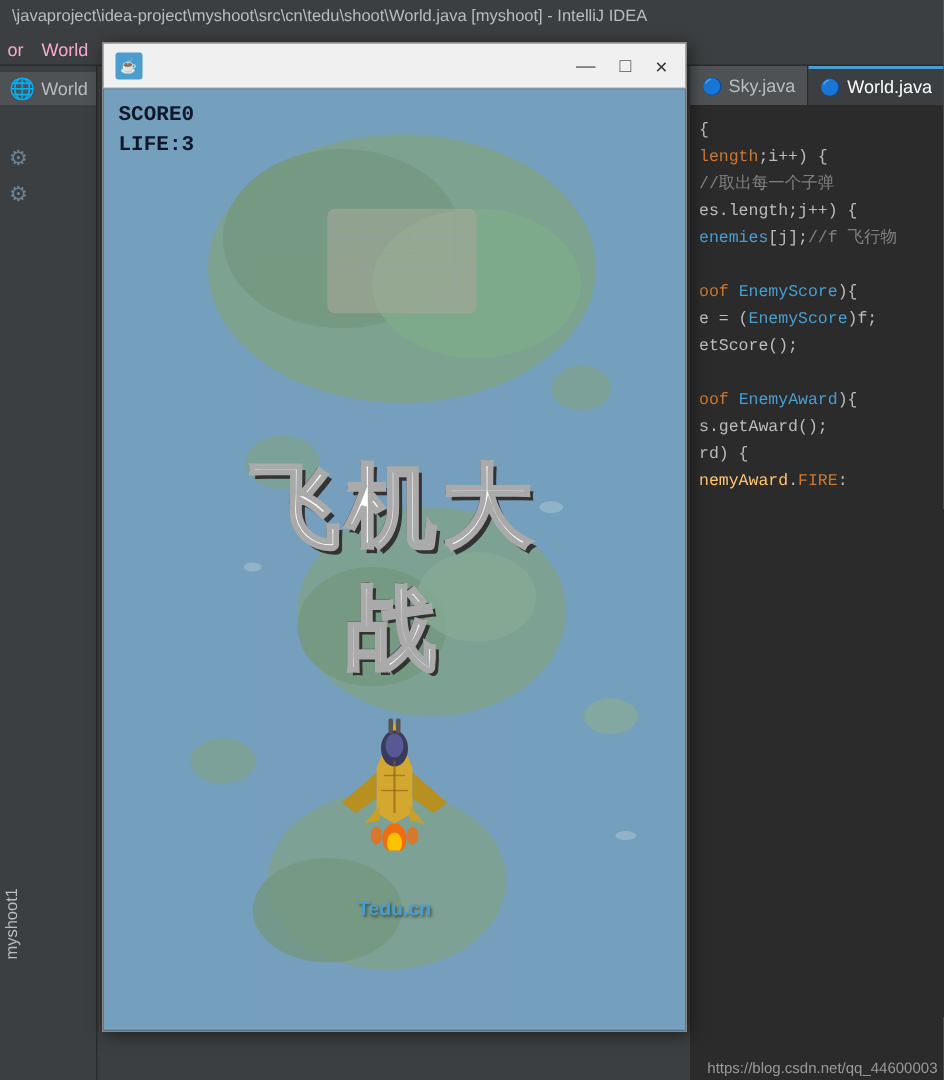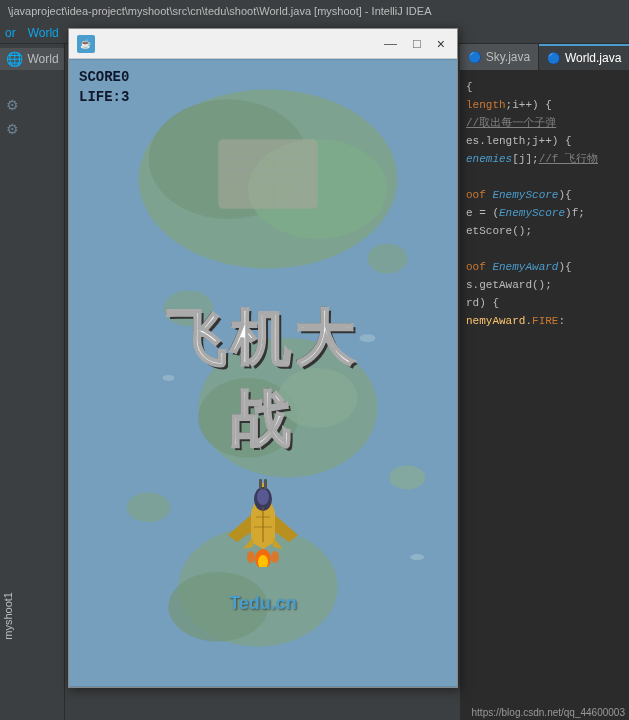--- a/index.html
+++ b/index.html
@@ -45,21 +45,21 @@
       width: 629px;
       height: 22px;
       background: #3c3f41;
       display: flex;
       align-items: center;
       padding: 0 5px;
       gap: 12px;
       border-bottom: 1px solid #2b2b2b;
     }
     .idea-menu-item {
-      color: #0ea5e9;
+      color: #f9a8d4;
       font-size: 12px;
       font-family: 'Segoe UI', sans-serif;
     }
 
     
     .idea-tabs {
       position: absolute;
       top: 44px;
       left: 460px;
       width: 169px;
@@ -134,23 +134,23 @@
       padding: 8px 6px;
     }
     .code-line {
       color: #bbbcbd;
       font-family: 'Consolas', 'Courier New', monospace;
       font-size: 11px;
       line-height: 18px;
       white-space: nowrap;
     }
     .code-keyword { color: #cc7832; }
-    .code-comment { color: #808080; text-decoration: underline; }
+    .code-comment { color: #808080; }
     .code-highlight { color: #ffc66d; }
-    .code-type { color: #4a9dcd; font-style: italic; }
+    .code-type { color: #4a9dcd; }
 
     
     .game-window {
       position: absolute;
       top: 28px;
       left: 68px;
       width: 390px;
       height: 660px;
       border: 1px solid #888;
       box-shadow: 2px 2px 10px rgba(0,0,0,0.5);
@@ -256,21 +256,21 @@
     }
 
     
     .game-watermark {
       position: absolute;
       bottom: 70px;
       left: 50%;
       transform: translateX(-50%);
       z-index: 10;
       color: #4a9dcd;
-      font-size: 18px;
+      font-size: 13px;
       font-weight: bold;
       font-family: 'Arial', sans-serif;
       text-shadow: 1px 1px 2px rgba(0,0,0,0.5);
     }
 
     
     .bottom-url {
       position: absolute;
       bottom: 2px;
       right: 4px;

